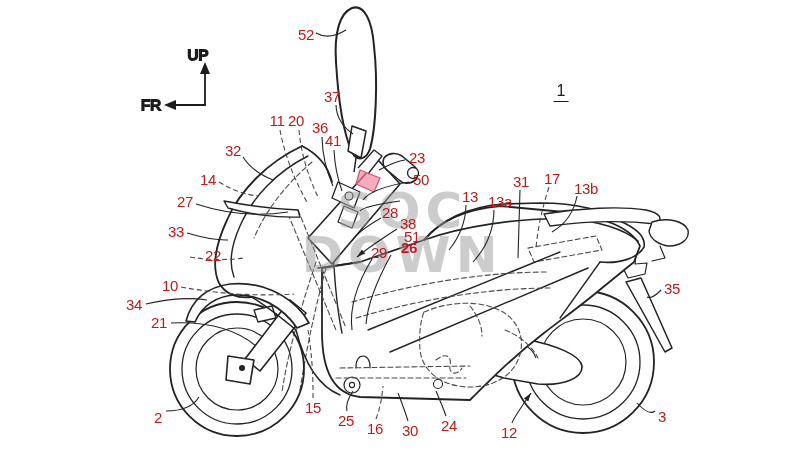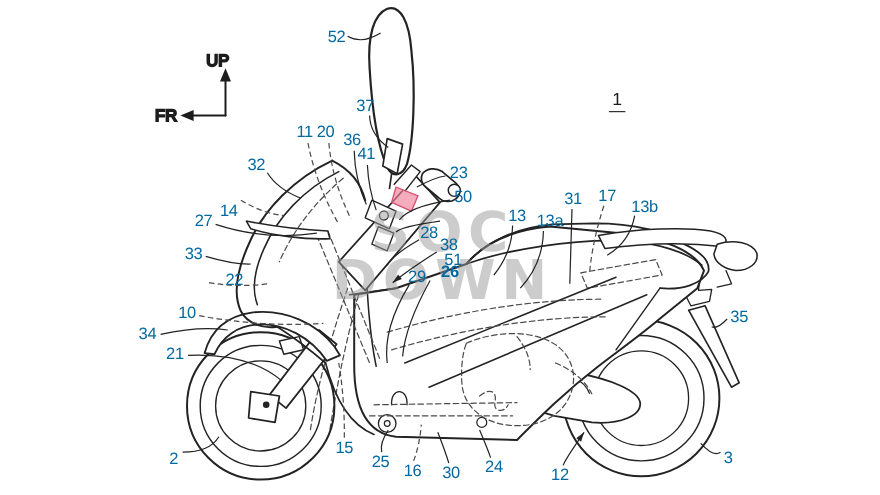--- a/index.html
+++ b/index.html
@@ -1,21 +1,21 @@
 <!DOCTYPE html>
 <html><head>
 <meta charset="utf-8">
 <style>
   html,body{margin:0;padding:0;background:#ffffff;}
   .stage{position:relative;width:800px;height:450px;background:#ffffff;overflow:hidden;
          font-family:"Liberation Sans",sans-serif;}
   svg{position:absolute;left:0;top:0;}
   .labels-layer{position:absolute;left:0;top:0;width:800px;height:450px;pointer-events:none;}
   .ref-label{position:absolute;transform:translate(-50%,-50%);
-             font-size:15px;font-weight:500;color:#0369a1;letter-spacing:-0.3px;white-space:nowrap;}
+             font-size:15px;font-weight:500;color:#b91c1c;letter-spacing:-0.3px;white-space:nowrap;}
   .fig-num{position:absolute;transform:translate(-50%,-50%);font-size:16px;color:#1c1c1c;
            border-bottom:1.6px solid #1c1c1c;padding:0 3px 1px 3px;}
   .axis-label{font-size:15px;fill:#1c1c1c;font-family:"Liberation Sans",sans-serif;}
   .watermark{font-family:"DejaVu Sans",sans-serif;font-weight:800;font-size:50px;
              fill:#9b9b9b;opacity:0.5;letter-spacing:5px;}
 </style>
 </head>
 <body>
 
 <div class="stage">
@@ -200,21 +200,21 @@
       <span class="ref-label" style="left: 390px; top: 212px;">28</span>
       <span class="ref-label" style="left: 408px; top: 223px;">38</span>
       <span class="ref-label" style="left: 379px; top: 252px;">29</span>
       <span class="ref-label" style="left: 409px; top: 247px; font-weight: bold;">26</span>
       <span class="ref-label" style="left: 470px; top: 196px; text-align: center;">13</span>
       <span class="ref-label" style="left: 500px; top: 201px;">13a</span>
       <span class="ref-label" style="left: 521px; top: 181px;">31</span>
       <span class="ref-label" style="left: 552px; top: 178px;">17</span>
       <span class="ref-label" style="left: 586px; top: 188px;">13b</span>
       <span class="ref-label" style="left: 233px; top: 150px;">32</span>
-      <span class="ref-label" style="left: 208px; top: 179px; margin-top: 13px;">14</span>
+      <span class="ref-label" style="left: 208px; top: 179px;">14</span>
       <span class="ref-label" style="left: 185px; top: 201px;">27</span>
       <span class="ref-label" style="left: 176px; top: 231px;">33</span>
       <span class="ref-label" style="left: 179px; top: 255px; margin-left: 34px;">22</span>
       <span class="ref-label" style="left: 170px; top: 285px;">10</span>
       <span class="ref-label" style="left: 134px; top: 304px;">34</span>
       <span class="ref-label" style="left: 159px; top: 322px;">21</span>
       <span class="ref-label" style="left: 158px; top: 417px;">2</span>
       <span class="ref-label" style="left: 313px; top: 407px;">15</span>
       <span class="ref-label" style="left: 346px; top: 420px;">25</span>
       <span class="ref-label" style="left: 375px; top: 428px;">16</span>

